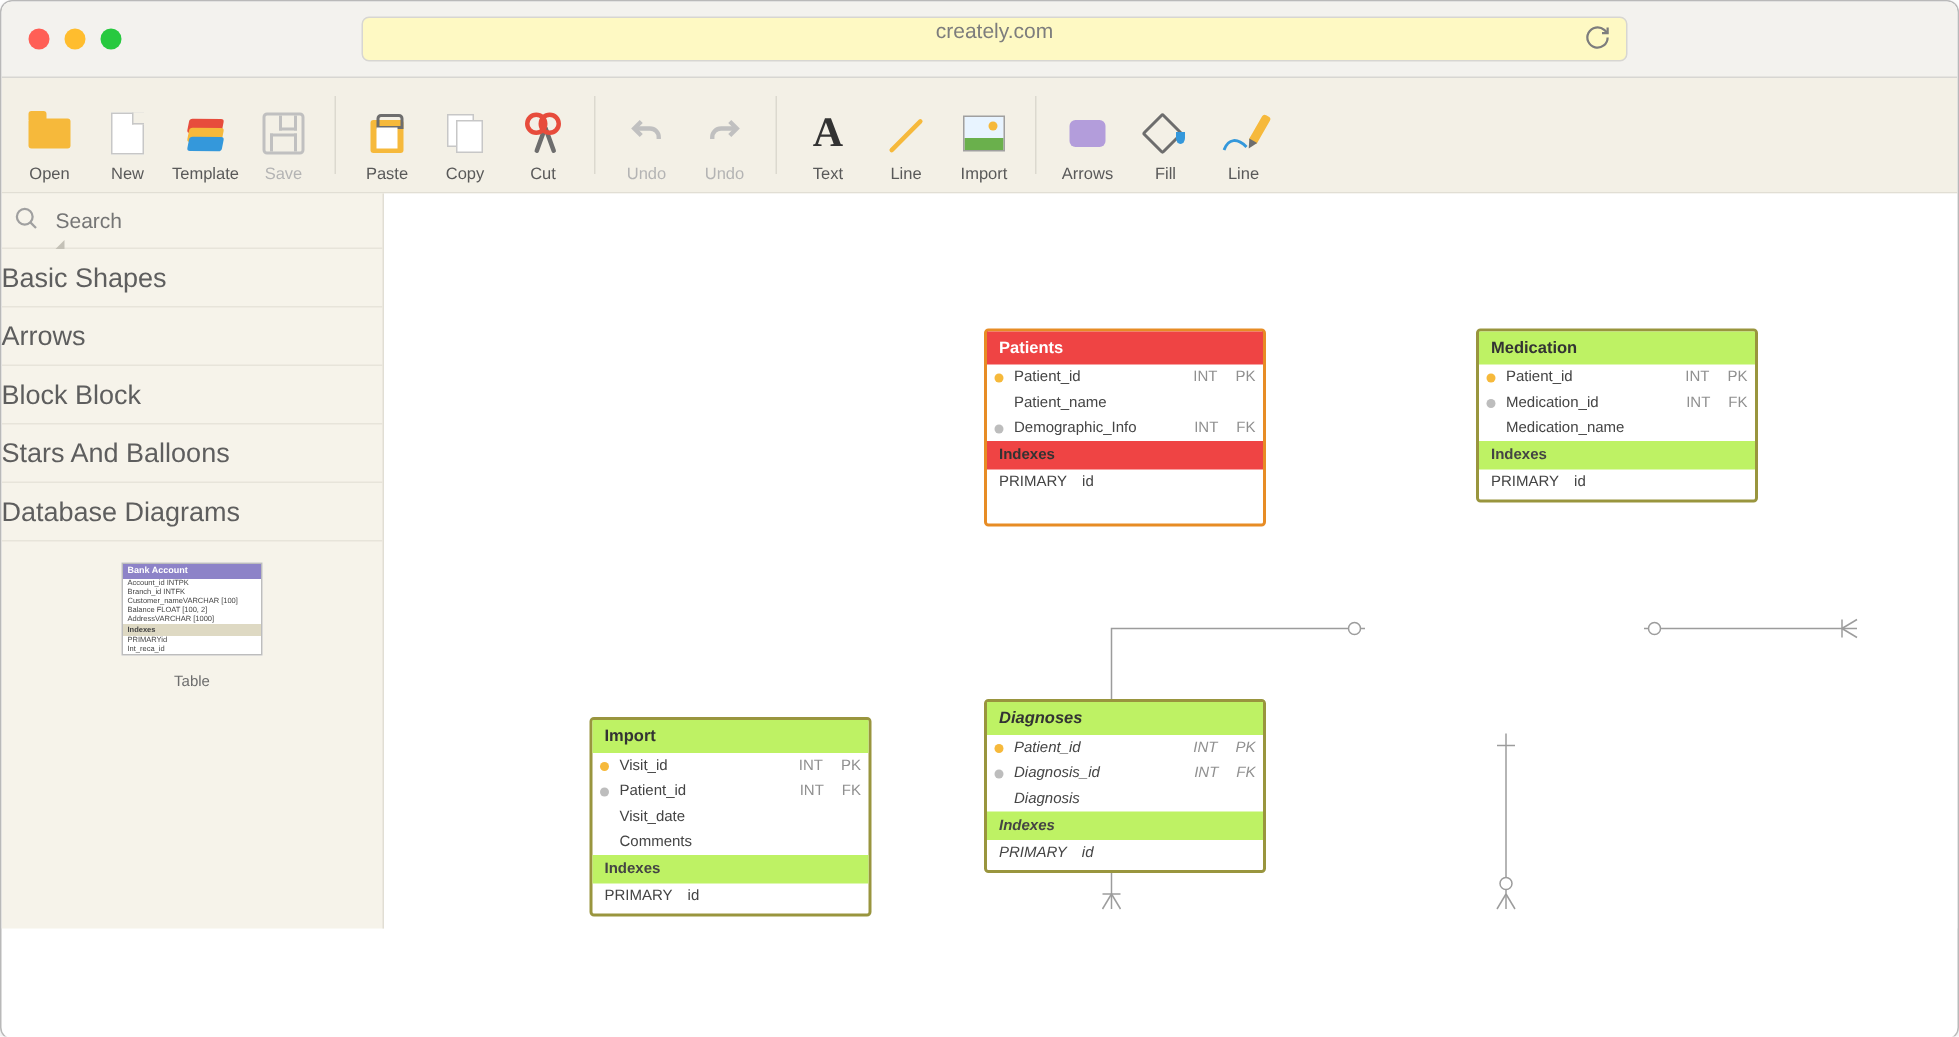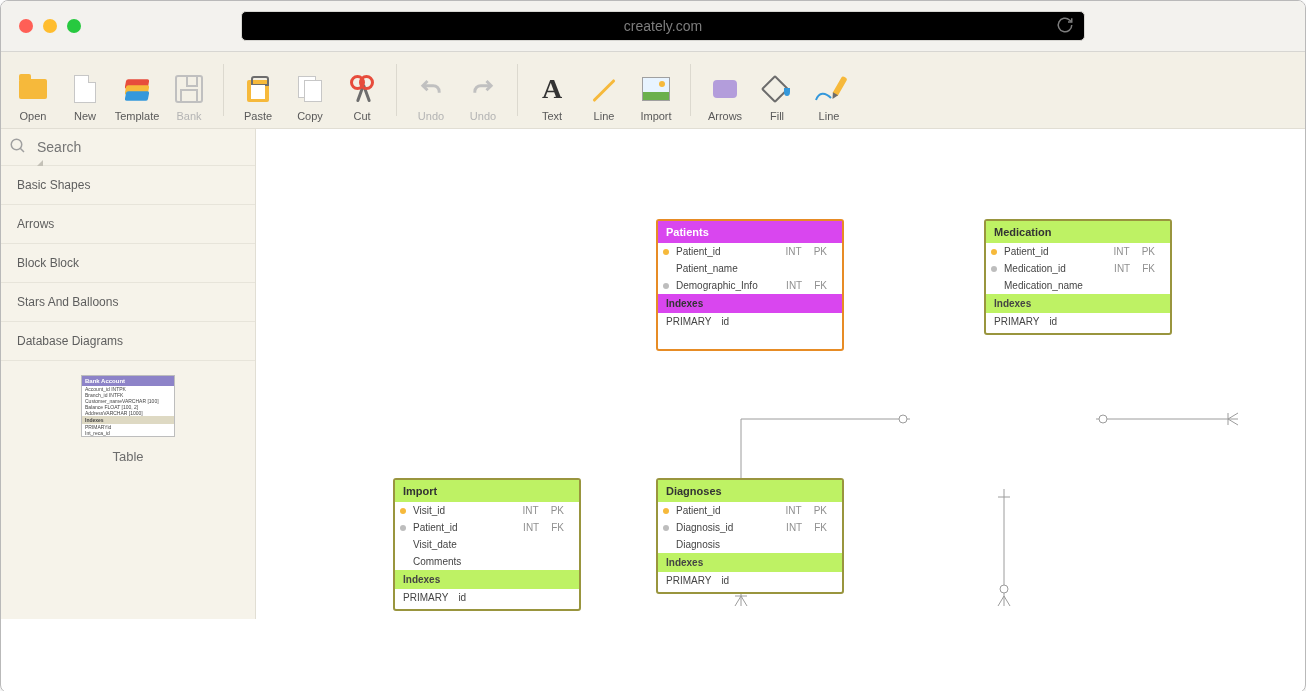--- a/index.html
+++ b/index.html
@@ -4,21 +4,21 @@
 <style>
   html,body{margin:0;padding:0;height:691px;width:1306px;font-family:"Helvetica Neue",Arial,sans-serif;font-size:12px;color:#444;overflow:hidden;background:#fff}
   
   .browser{height:691px;border:1px solid #b9b9b9;border-radius:8px;overflow:hidden;box-shadow:0 2px 6px rgba(0,0,0,.1)}
   .chrome-top{height:50px;background:#f3f2ee;border-bottom:1px solid #d7d6d2;display:flex;align-items:center}
   .traffic{display:flex;gap:10px;margin-left:18px}
   .dot{width:14px;height:14px;border-radius:50%}
   .dot.red{background:#ff5f56}
   .dot.yellow{background:#ffbd2e}
   .dot.green{background:#27c93f}
-  .addr{flex:1;margin:0 220px 0 160px;height:28px;background:#000000;border:1px solid #d7d6d2;border-radius:5px;display:flex;align-items:center;justify-content:center;position:relative}
+  .addr{flex:1;margin:0 220px 0 160px;height:28px;background:#fef9c3;border:1px solid #d7d6d2;border-radius:5px;display:flex;align-items:flex-start;justify-content:center;position:relative}
   .addr span{color:#7d7d7d;font-size:14px}
   .reload{position:absolute;right:10px;top:4px;color:#9d9d99}
   
   .toolbar{height:76px;background:#f3f0e6;border-bottom:1px solid #e1ded4;display:flex;align-items:flex-end;padding:0 6px}
   .sep{width:1px;background:#dcd9cf;height:52px;margin:0 8px 12px}
   .tbtn{width:52px;display:flex;flex-direction:column;align-items:center;padding-bottom:6px;cursor:pointer}
   .tbtn .ic{width:30px;height:30px;display:flex;align-items:center;justify-content:center;margin-bottom:6px}
   .tbtn .lab{font-size:11px;color:#595959}
   .tbtn.dis .lab{color:#b4b4b4}
   
@@ -63,43 +63,43 @@
   .pen svg{position:absolute;left:0;bottom:0}
   .pen .p{position:absolute;right:0;top:0;width:6px;height:20px;background:#f6b93b;transform:rotate(30deg);border-radius:2px 2px 1px 1px}
   .pen .p:after{content:"";position:absolute;bottom:-5px;left:0;border-left:3px solid transparent;border-right:3px solid transparent;border-top:6px solid #6d6d6d}
   
   .body{display:flex;height:490px}
   .sidebar{width:254px;background:#f6f3ea;border-right:1px solid #e1ded4;display:flex;flex-direction:column}
   .search{display:flex;align-items:center;height:36px;border-bottom:1px solid #e7e4da;position:relative}
   .search .mag{margin:0 8px;color:#a0a0a0}
   .search input{border:none;background:transparent;flex:1;font-size:14px;color:#888;outline:none}
   .corner{position:absolute;left:36px;bottom:-1px;width:0;height:0;border-left:6px solid transparent;border-bottom:6px solid #c4c1b7}
-  .cat{height:38px;display:flex;align-items:center;padding-left:16px;font-size:12px;color:#5e5e5e;border-bottom:1px solid #e7e4da;cursor:pointer}
+  .cat{height:38px;display:flex;align-items:center;font-size:18px;color:#5e5e5e;border-bottom:1px solid #e7e4da;cursor:pointer}
   .preview{padding:14px;display:flex;flex-direction:column;align-items:center}
   .preview-box{width:92px;border:1px solid #bdbdbd;background:#fff;font-size:5px;margin-bottom:8px}
   .preview-box .ph{background:#8d83c8;color:#fff;padding:2px 3px;font-weight:bold;font-size:6px}
   .preview-box .pr{padding:0 3px;display:flex;gap:2px}
   .preview-box .pi{background:#ded9c3;padding:1px 3px;font-weight:bold}
-  .preview-lab{font-size:13px;color:#6d6d6d;margin-top:4px}
+  .preview-lab{font-size:10px;color:#6d6d6d;margin-top:4px}
   
   .canvas{flex:1;position:relative;background:#fff;overflow:hidden}
   .entity{position:absolute;width:184px;border:2px solid;border-radius:3px;background:#fff;font-size:10px}
   .entity .title{font-weight:bold;padding:5px 8px;color:#333;font-size:11px}
-  .entity .row{display:flex;align-items:center;padding:3px 15px 3px 4px;gap:6px}
+  .entity .row{display:flex;align-items:center;padding:3px 5px 3px 4px;gap:6px}
   .entity .key{width:8px;height:8px;display:flex;align-items:center;justify-content:center;flex-shrink:0}
   .entity .keyg{width:6px;height:6px;border-radius:50%;background:#f6b93b}
   .entity .keys{width:6px;height:6px;border-radius:50%;background:#bdbdbd}
   .entity .name{flex:1}
   .entity .type,.entity .cons{color:#909090;margin-left:6px}
   .entity .idx-h{font-weight:bold;padding:4px 8px;font-size:10px}
   .entity .idx-r{padding:3px 8px 6px;display:flex;gap:10px}
   .entity.ol{border-color:#99953e}
   .entity.ol .title,.entity.ol .idx-h{background:#bef264}
   .entity.or{border-color:#e78c25}
-  .entity.or .title,.entity.or .idx-h{background:#d946ef;color:#fff}
+  .entity.or .title,.entity.or .idx-h{background:#ef4444;color:#fff}
   .entity.or .idx-h{color:#333}
   .conn{position:absolute;stroke:#9c9c9c;fill:none;stroke-width:1}
 </style>
 </head>
 <body>
 
 <div class="browser">
   <div class="chrome-top">
     <div class="traffic">
       <div class="dot red"></div>
@@ -137,21 +137,21 @@
             <div class="l l2"></div>
             <div class="l l3"></div>
           </div>
         </div>
         <div class="lab">Template</div>
       </div>
       <div class="tbtn dis">
         <div class="ic">
           <div class="floppy"></div>
         </div>
-        <div class="lab">Bank</div>
+        <div class="lab">Save</div>
       </div>
       <div class="sep"></div>
       <div class="tbtn">
         <div class="ic">
           <div class="clip">
             <div class="t"></div>
           </div>
         </div>
         <div class="lab">Paste</div>
       </div>
@@ -387,21 +387,21 @@
           <div class="row">
             <span class="key"></span>
             <span class="name">Comments</span>
           </div>
           <div class="idx-h">Indexes</div>
           <div class="idx-r">
             <span>PRIMARY</span>
             <span>id</span>
           </div>
         </div>
-        <div class="entity ol" style="left: 400px; top: 349px;">
+        <div class="entity ol" style="left: 400px; top: 337px; font-style: italic;">
           <div class="title">Diagnoses</div>
           <div class="row">
             <span class="key">
               <div class="keyg"></div>
             </span>
             <span class="name">Patient_id</span>
             <span class="type">INT</span>
             <span class="cons">PK</span>
           </div>
           <div class="row">

